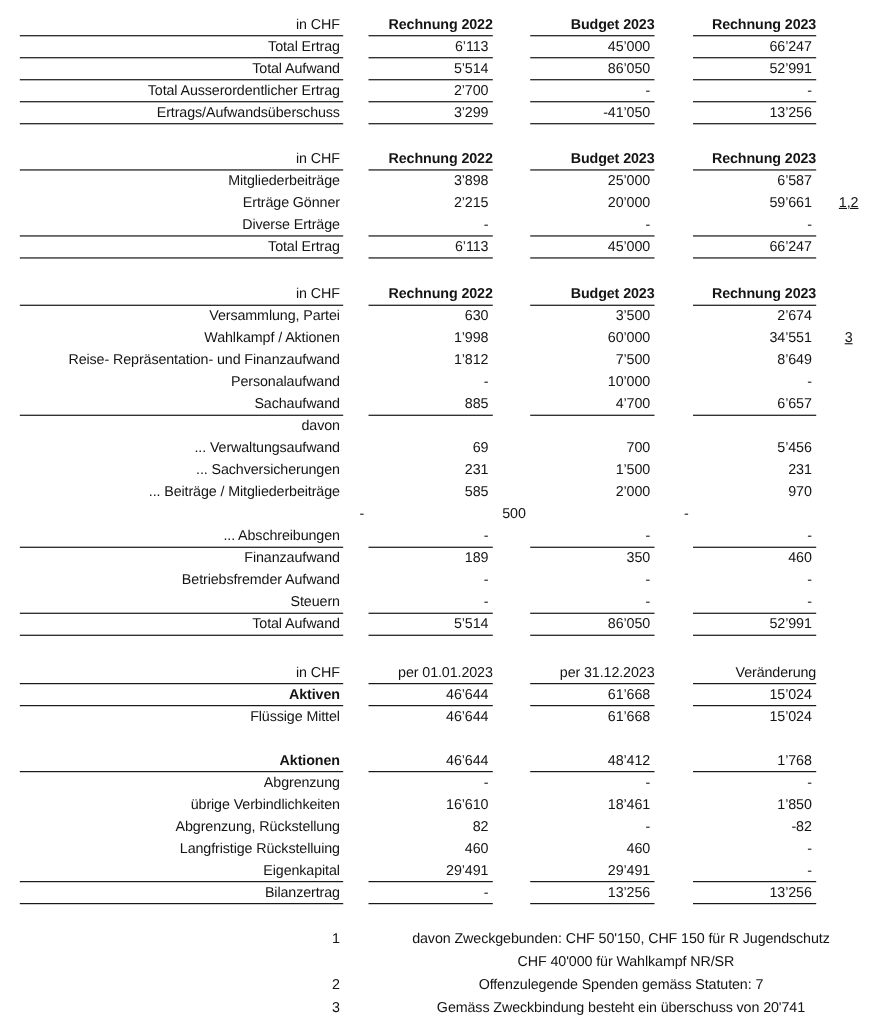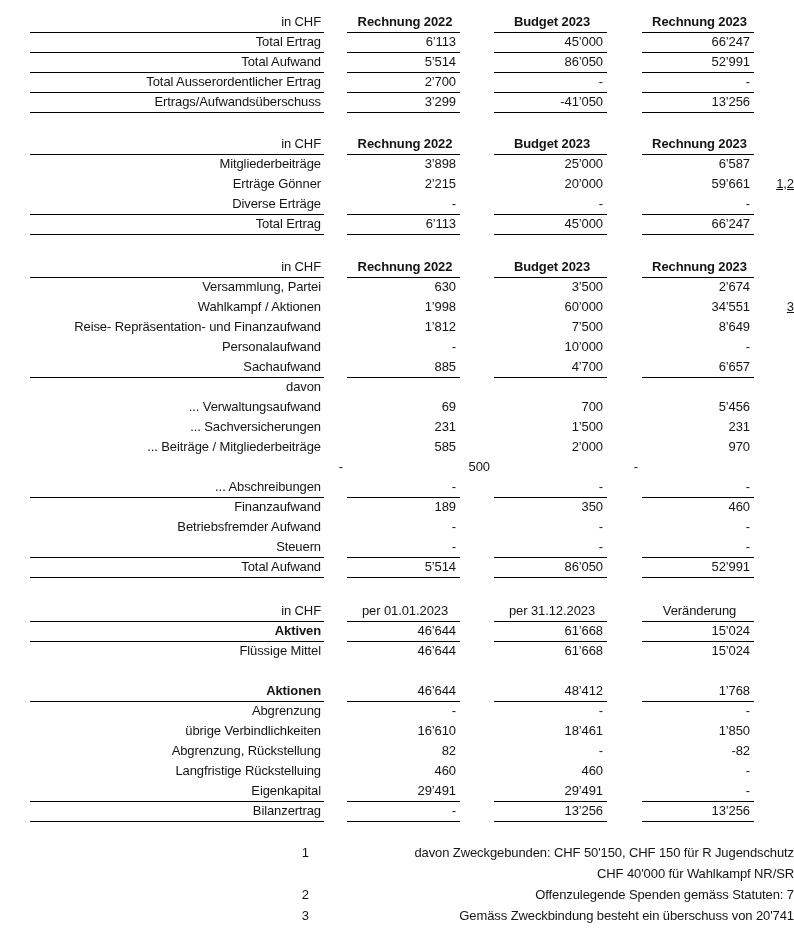--- a/index.html
+++ b/index.html
@@ -12,39 +12,38 @@
   }
   .page{position:relative;width:794px;height:930px;box-sizing:border-box;padding-top:12px;overflow:hidden;}
   .table{width:794px;}
   .t1{margin-top:22px;}
   .t2{margin-top:23px;}
   .t3{margin-top:24px;}
   .row{
     display:grid;
     grid-template-columns:18px 294px 23px 113px 34px 113px 35px 112px 1fr;
     height:20px;
-    margin-left:12px;
   }
   .c{line-height:20px;white-space:nowrap;box-sizing:border-box;overflow:visible;}
   .label{text-align:right;padding-right:3px;}
   .val{text-align:right;padding-right:4px;}
-  .hcol{text-align:center;padding-left:3px;}
+  .hcol{text-align:right;padding-left:3px;}
   .line{border-bottom:1.8px solid #000000;}
   .bold{font-weight:bold;}
-  .note{text-align:right;padding-left:7px;text-decoration:underline;}
+  .note{text-align:center;padding-left:7px;text-decoration:underline;}
   .blankrow{height:20px;}
   .footnotes{margin-top:21px;}
   .fnrow{
     display:grid;
     grid-template-columns:18px 291px 26px 1fr;
     height:21px;
   }
   .fn{line-height:21px;white-space:nowrap;box-sizing:border-box;}
   .fnnum{text-align:right;}
-  .fntext{text-align:right;}
+  .fntext{text-align:center;}
   .fncont{padding-left:9px;}
 </style>
 </head>
 <body>
 
 <div class="page">
   <div id="tables">
       <div class="table">
         <div class="row">
           <div class="c"></div>

